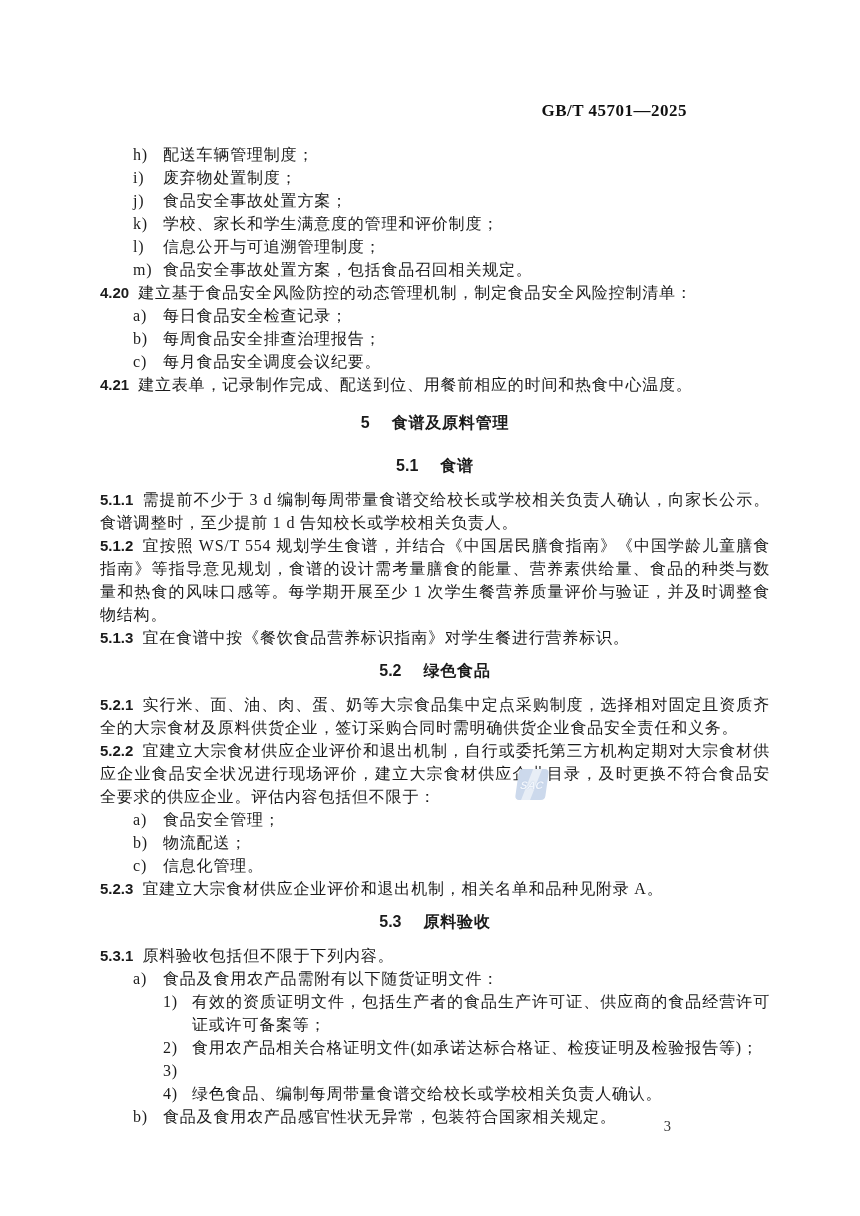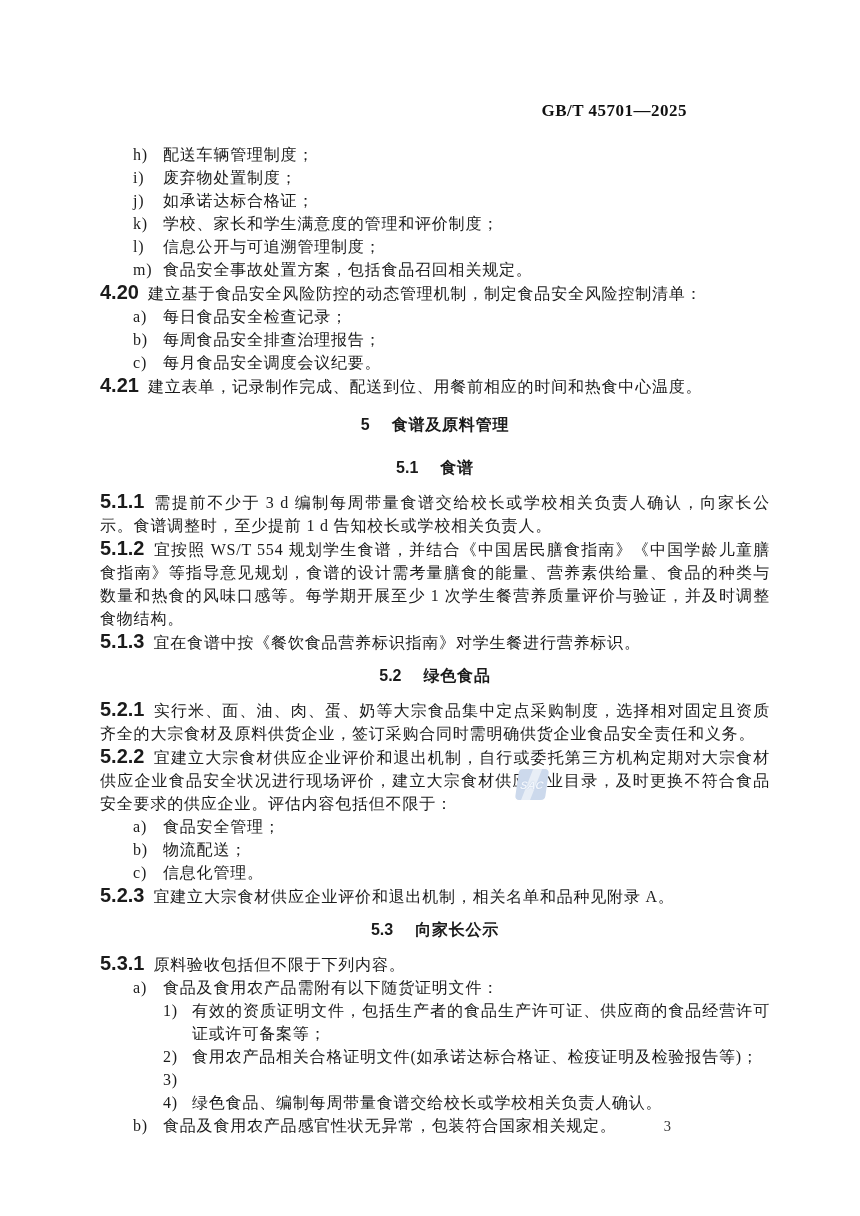--- a/index.html
+++ b/index.html
@@ -14,21 +14,21 @@
     letter-spacing:0.5px; color:#111;
   }
   .content {
     position:absolute; left:100px; top:143px; width:670px;
     font-size:16px; line-height:23px; text-align:justify;
     letter-spacing:0.8px;
   }
   .clause { margin:0; }
   .cnum {
     font-family:"Liberation Sans","DejaVu Sans",sans-serif;
-    font-weight:700; font-size:20px; margin-right:9px; letter-spacing:0;
+    font-weight:700; font-size:15px; margin-right:9px; letter-spacing:0;
   }
   .h1, .h2 {
     font-family:"Liberation Sans","DejaVu Sans",sans-serif;
     font-weight:700; font-size:16px; text-align:center;
   }
   .h1 { margin:15px 0 20px 0; }
   .h2 { margin:10px 0 11px 0; }
   .hnum { margin-right:22px; letter-spacing:0; }
   .li1, .li2 { display:flex; margin:0; }
   .li1 .mk { flex:0 0 30px; margin-left:33px; }
@@ -67,21 +67,21 @@
     <div class="li1">
       <span class="mk">h)</span>
       <span class="tx">配送车辆管理制度；</span>
     </div>
     <div class="li1">
       <span class="mk">i)</span>
       <span class="tx">废弃物处置制度；</span>
     </div>
     <div class="li1">
       <span class="mk">j)</span>
-      <span class="tx">如承诺达标合格证；</span>
+      <span class="tx">食品安全事故处置方案；</span>
     </div>
     <div class="li1">
       <span class="mk">k)</span>
       <span class="tx">学校、家长和学生满意度的管理和评价制度；</span>
     </div>
     <div class="li1">
       <span class="mk">l)</span>
       <span class="tx">信息公开与可追溯管理制度；</span>
     </div>
     <div class="li1">
@@ -150,21 +150,21 @@
     <div class="li1">
       <span class="mk">c)</span>
       <span class="tx">信息化管理。</span>
     </div>
 
     <p class="clause">
       <span class="cnum">5.2.3</span><span>宜建立大宗食材供应企业评价和退出机制，相关名单和品种见附录 A。</span>
     </p>
 
     <div class="h2">
-      <span class="hnum">5.3</span><span>向家长公示</span>
+      <span class="hnum">5.3</span><span>原料验收</span>
     </div>
 
     <p class="clause">
       <span class="cnum">5.3.1</span><span>原料验收包括但不限于下列内容。</span>
     </p>
 
     <div class="li1">
       <span class="mk">a)</span>
       <span class="tx">食品及食用农产品需附有以下随货证明文件：</span>
     </div>

